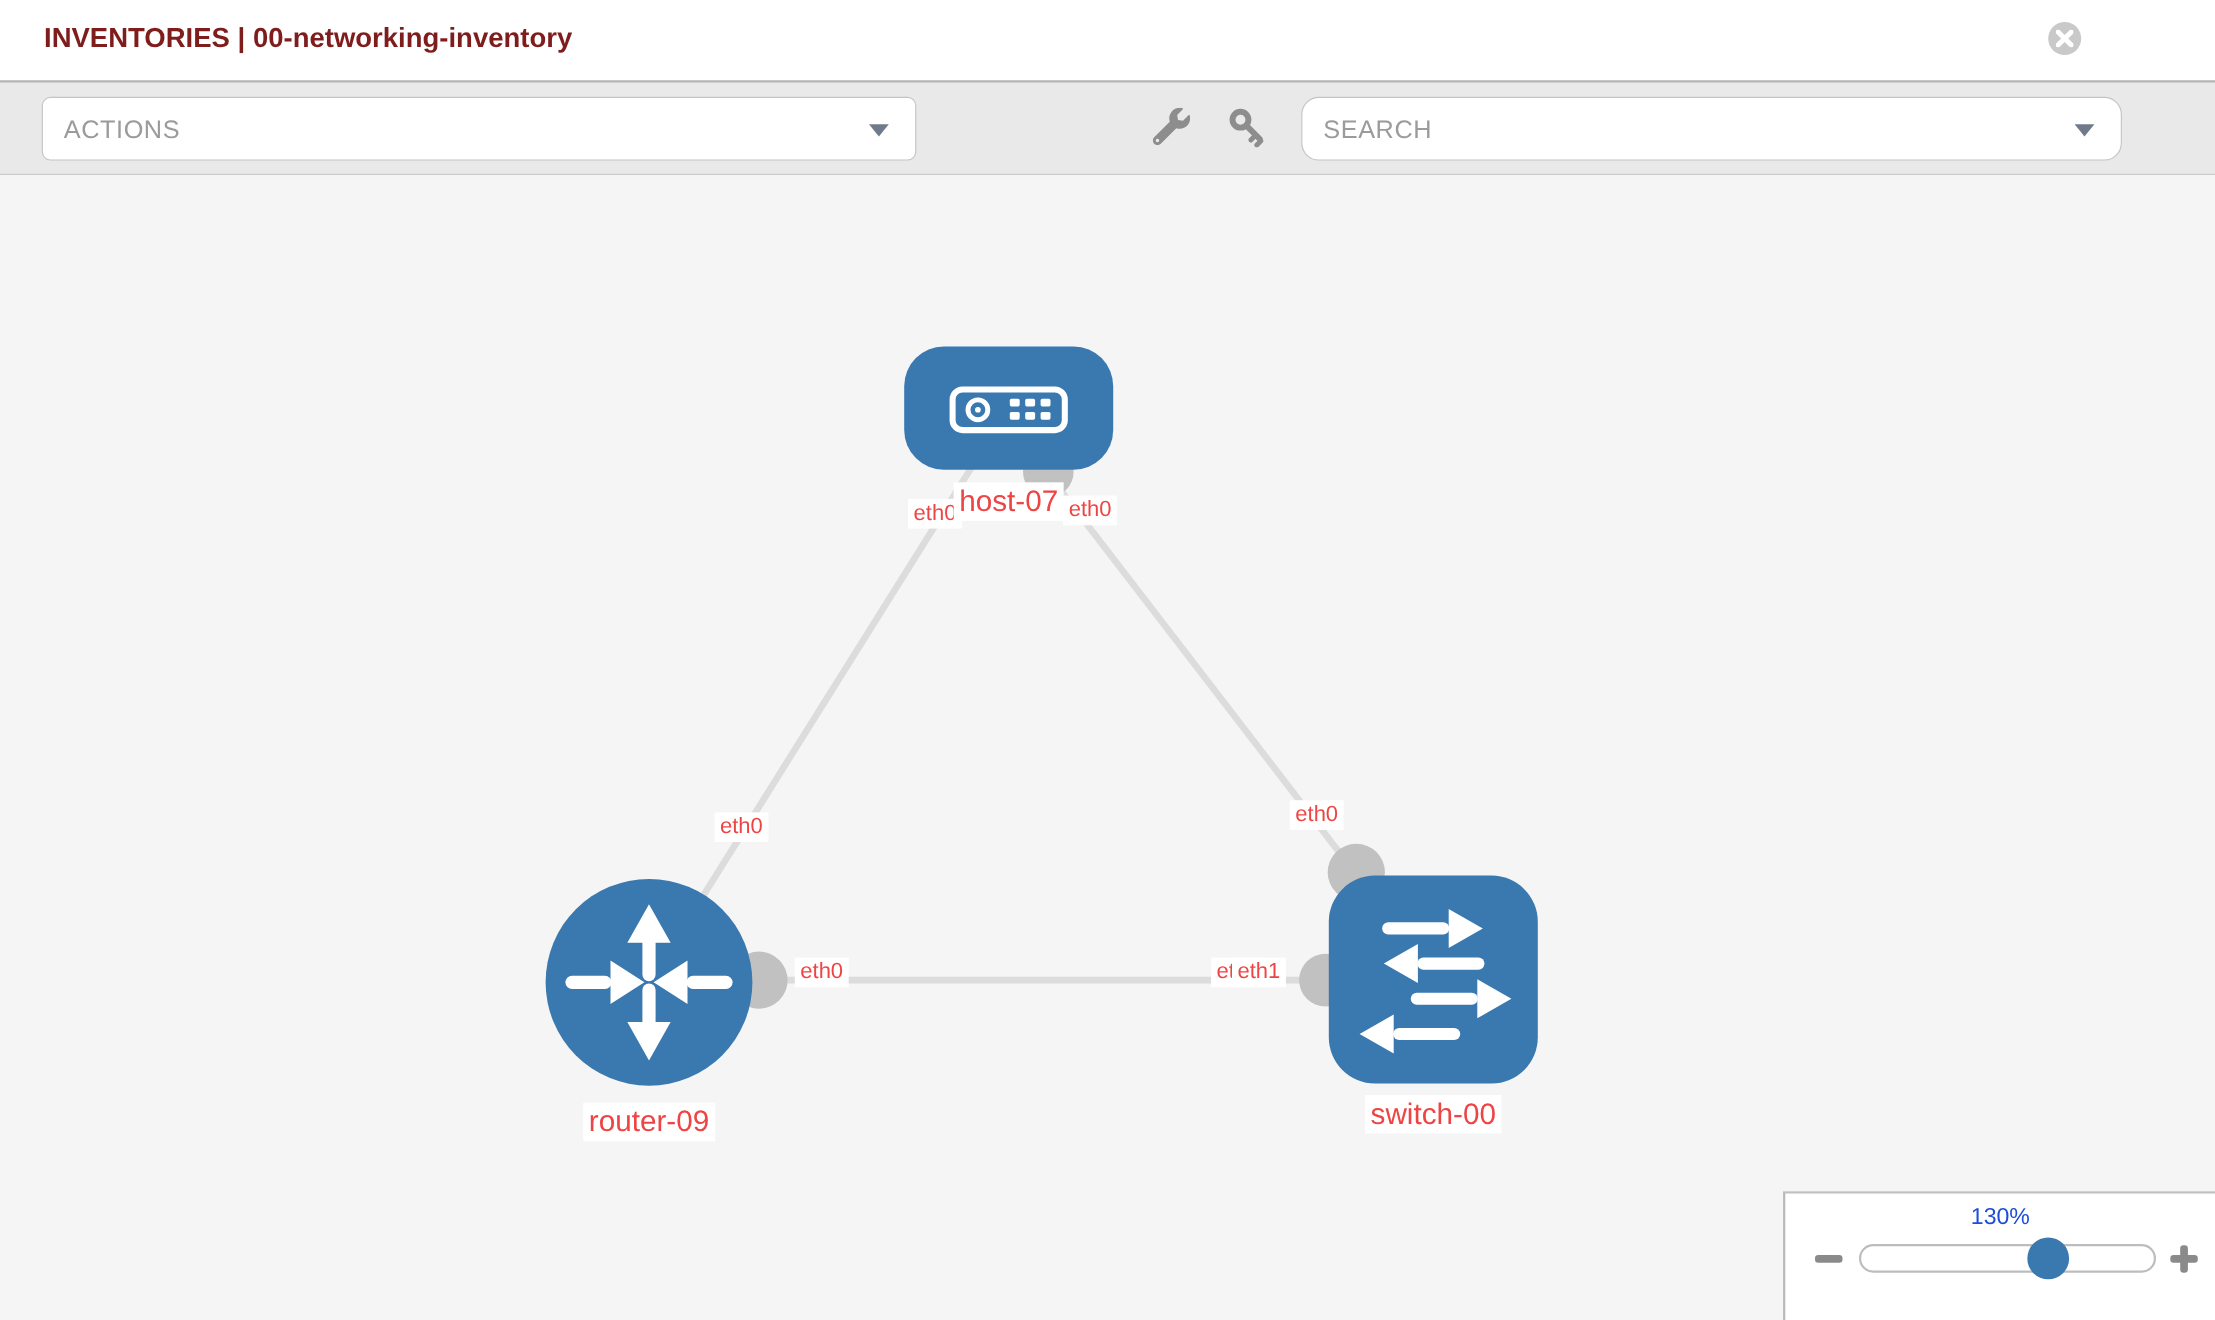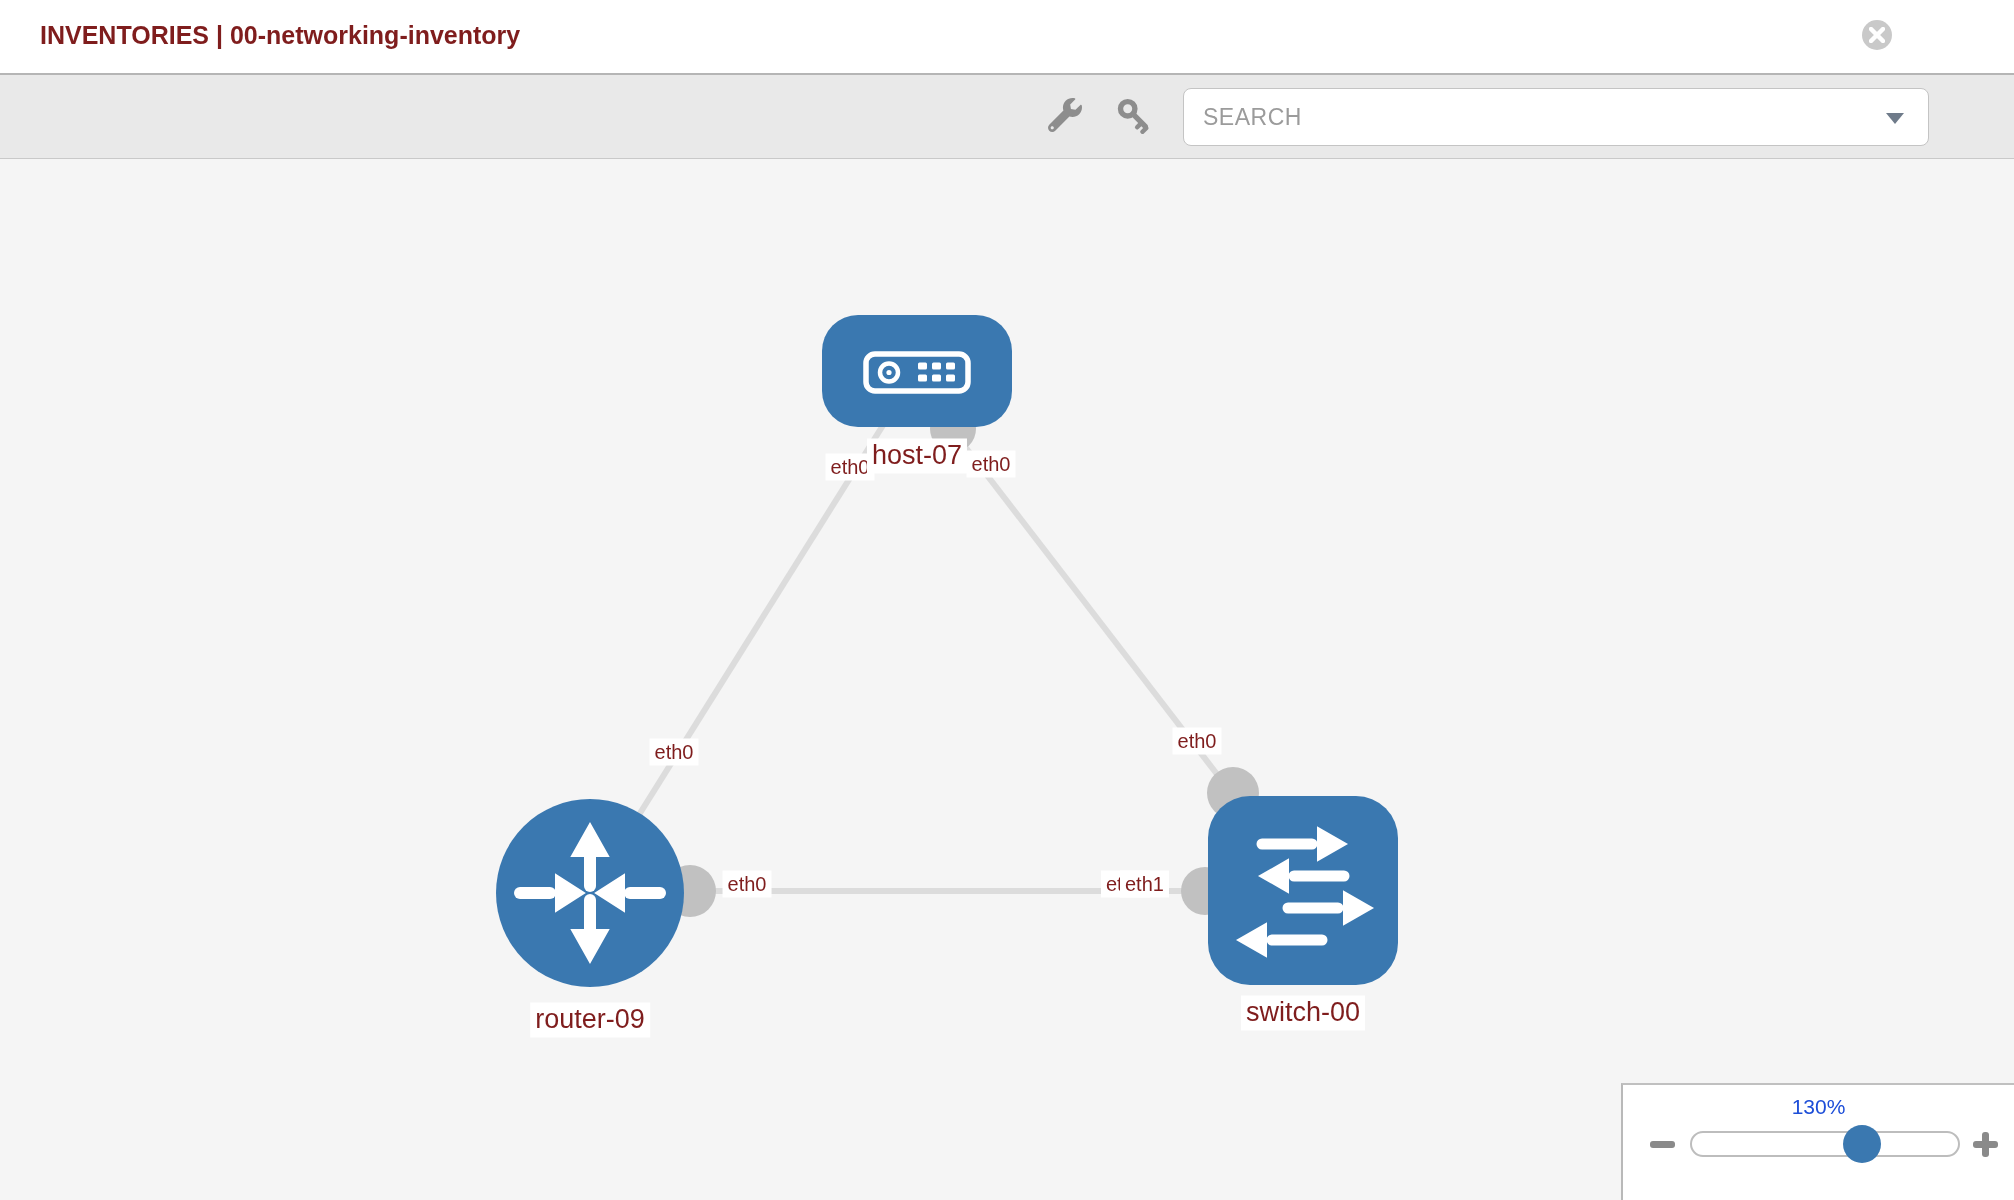--- a/index.html
+++ b/index.html
@@ -12,34 +12,34 @@
   .close-btn { position:absolute; left:1862px; top:20px; width:30px; height:30px; border-radius:50%;
     background:#c9c9c9; cursor:pointer; }
   .close-btn svg { position:absolute; left:7px; top:7px; }
 
   
   .toolbar { position:absolute; left:0; top:73px; width:2014px; height:86px; background:#e9e9e9;
     border-top:2px solid #b5b5b5; border-bottom:1px solid #c9c9c9; }
   .dropdown { position:absolute; top:13px; height:58px; background:#ffffff;
     border:1px solid #c4c4c4; border-radius:8px; }
   .dd-actions { left:38px; width:795px; }
-  .dd-search { left:1183px; width:746px; }
+  .dd-search { left:1183px; width:746px;border-radius:16px; }
   .dd-label { position:absolute; left:19px; top:15px; font-size:23px; color:#9b9b9b; letter-spacing:0.5px; }
   .caret { position:absolute; right:24px; top:24px; width:0; height:0;
     border-left:9px solid transparent; border-right:9px solid transparent; border-top:11px solid #6f7b8a; }
   .tool-icon { position:absolute; top:23px; width:36px; height:36px; cursor:pointer; }
   .tool-icon.wrench { left:1048px; }
   .tool-icon.key { left:1116px; }
 
   
   .canvas { position:absolute; left:0; top:160px; width:2014px; height:1040px; background:#f5f5f5; }
   .topo-svg { position:absolute; left:0; top:0; }
 
   
-  .chip { position:absolute; background:#ffffff; color:#7f1d1d; white-space:nowrap;
+  .chip { position:absolute; background:#ffffff; color:#ef4444; white-space:nowrap;
     padding:2px 5px; line-height:1.15; transform:translate(-50%,-50%); }
   .chip.node-label { font-size:27px; }
   .chip.if-label { font-size:20px; }
   .chip.left-anchor { transform:translate(0,-50%); }
 
   
   .zoom-panel { position:absolute; left:1621px; top:923px; width:393px; height:117px;
     background:#ffffff; border-top:2px solid #c0c0c0; border-left:2px solid #b9b9b9; }
   .zoom-level { position:absolute; left:0; top:10px; width:100%; text-align:center;
     font-size:21px; color:#1d4ed8; }
@@ -62,20 +62,24 @@
     <span>
       <svg width="16" height="16" viewBox="0 0 16 16">
         <line x1="2" y1="2" x2="14" y2="14" stroke="#ffffff" stroke-width="4.5" stroke-linecap="round"></line>
         <line x1="14" y1="2" x2="2" y2="14" stroke="#ffffff" stroke-width="4.5" stroke-linecap="round"></line>
       </svg>
     </span>
   </div>
 </div>
 
 <div class="toolbar">
+  <div class="dropdown dd-actions">
+    <span class="dd-label">ACTIONS</span>
+    <span class="caret"></span>
+  </div>
 
   <span class="tool-icon wrench">
     <svg width="34" height="34" viewBox="0 0 512 512">
       <path fill="#8d8d8d" d="M507.73 109.1c-2.24-9.03-13.54-12.09-20.12-5.51l-74.36 74.36-67.88-11.31-11.31-67.88 74.36-74.36c6.62-6.62 3.43-17.9-5.66-20.16-47.38-11.74-99.55.91-136.58 37.93-39.64 39.64-50.55 97.1-34.05 147.2L18.74 402.76c-24.99 24.99-24.99 65.51 0 90.5 24.99 24.99 65.51 24.99 90.5 0l213.21-213.21c50.12 16.71 107.47 5.68 147.37-34.22 37.07-37.07 49.7-89.32 37.91-136.73zM64 472c-13.25 0-24-10.75-24-24 0-13.26 10.75-24 24-24s24 10.74 24 24c0 13.25-10.75 24-24 24z"></path>
     </svg>
   </span>
 
   <span class="tool-icon key">
     <svg width="36" height="36" viewBox="0 0 40 40">
       <circle cx="13" cy="12" r="8" fill="none" stroke="#8d8d8d" stroke-width="6"></circle>

